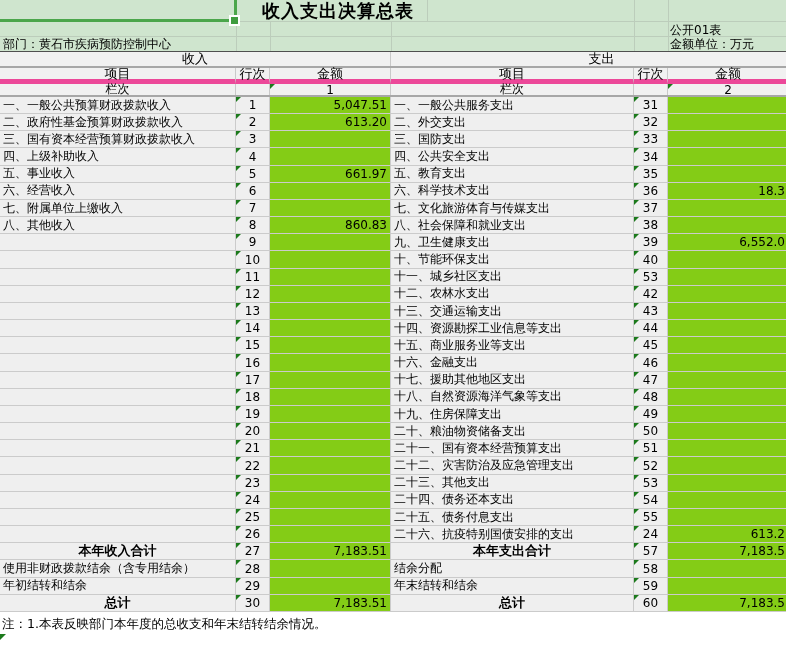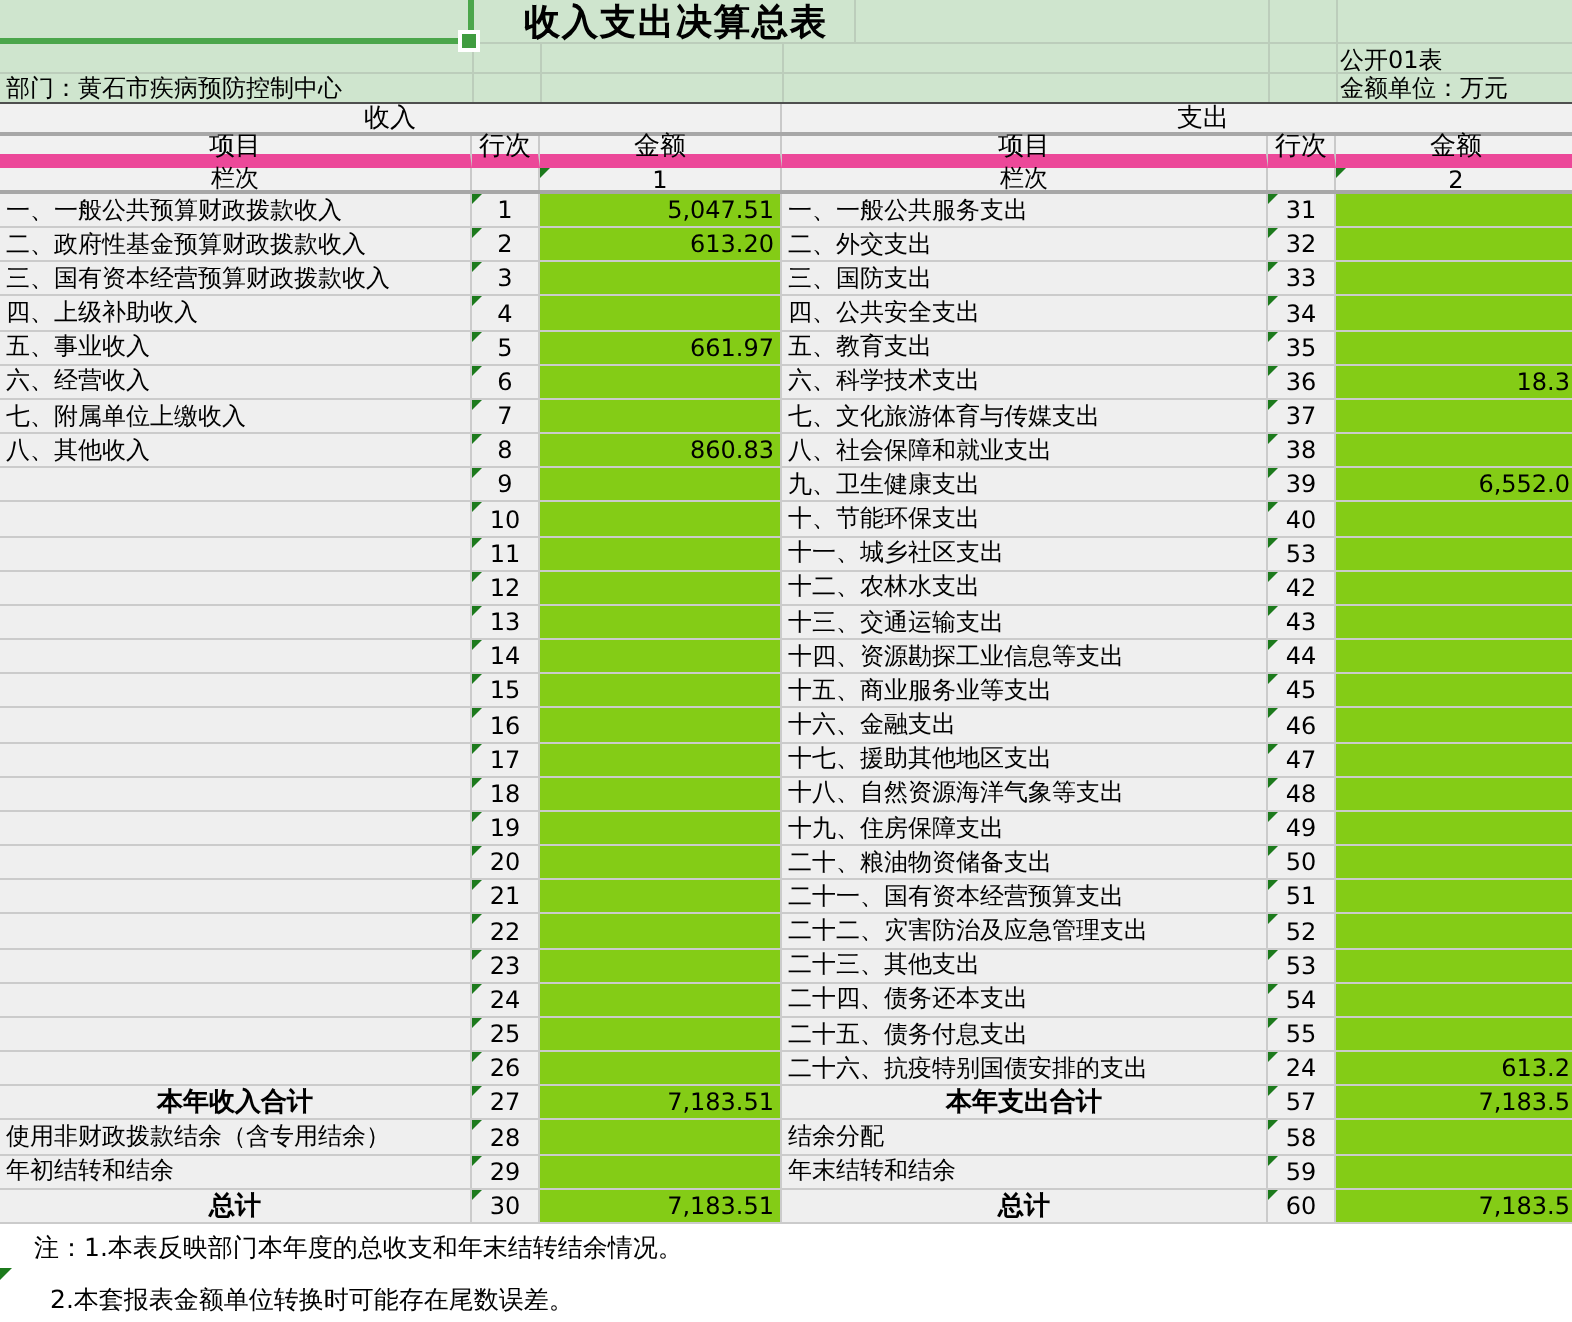--- a/index.html
+++ b/index.html
@@ -20,39 +20,39 @@
   
   #sel-bottom{left:0;top:19px;width:233px;height:3px;background:#4ba64b;}
   #sel-right{left:234px;top:0;width:3px;height:22px;background:#4ba64b;}
   #sel-handle-ring{left:229px;top:15px;width:11px;height:11px;background:#ffffff;}
   #sel-handle{left:231px;top:17px;width:7px;height:7px;background:#3f9c3f;}
 
   
   .hcell{position:absolute;box-sizing:border-box;background:#f1f1f1;border-right:1px solid #c9c9c9;
          display:flex;align-items:center;justify-content:center;font-size:13px;}
   .thick{position:absolute;background:#a7a7a7;}
-  .thin-b{border-bottom:7px solid #ec4899;}
+  .thin-b{border-bottom:5px solid #ec4899;}
 
   
   .half{position:absolute;top:97px;height:515px;display:grid;grid-template-rows:repeat(30,1fr);overflow:hidden;}
   #half-income{left:0;width:391px;grid-template-columns:236px 34px 121px;}
   #half-expense{left:391px;width:395px;grid-template-columns:243px 34px 121px;}
   .c-item,.c-no,.c-amt{box-sizing:border-box;border-right:1px solid #cbcbcb;border-bottom:1px solid #cbcbcb;
         display:flex;align-items:center;font-size:12px;overflow:hidden;white-space:nowrap;}
   .c-item{background:#efefef;padding-left:3px;}
   .c-no{background:#efefef;justify-content:center;position:relative;}
   .c-amt{background:#84cc16;justify-content:flex-end;padding-right:3px;}
   .bold-center{font-weight:bold;justify-content:center;padding-left:0;font-size:13px;}
 
   .tri{position:absolute;top:0;left:0;width:0;height:0;
        border-top:5px solid #1c7a1c;border-right:5px solid transparent;}
 
   
   .note{position:absolute;font-size:12.5px;white-space:nowrap;}
-  #note1{left:2px;top:616px;margin-left:15px;}
+  #note1{left:2px;top:616px;}
   #note2{left:25px;top:642px;}
   #note-tri{position:absolute;left:0;top:634px;width:0;height:0;
        border-top:6px solid #1c7a1c;border-right:6px solid transparent;}
 </style>
 </head>
 <body>
 
 <div id="app">
 
   <div class="abs" id="band">
@@ -461,15 +461,14 @@
       <div class="c-amt"></div>
       <div class="c-item bold-center">总计</div>
       <div class="c-no">
         <span class="tri"></span>
         <span>60</span>
       </div>
       <div class="c-amt">7,183.5</div>
     </div>
 
   <div class="note" id="note1">注：1.本表反映部门本年度的总收支和年末结转结余情况。</div>
-  <div class="note" id="note2">2.本套报表金额单位转换时可能存在尾数误差。</div>
   <div id="note-tri"></div>
 </div>
 
 </body></html>

